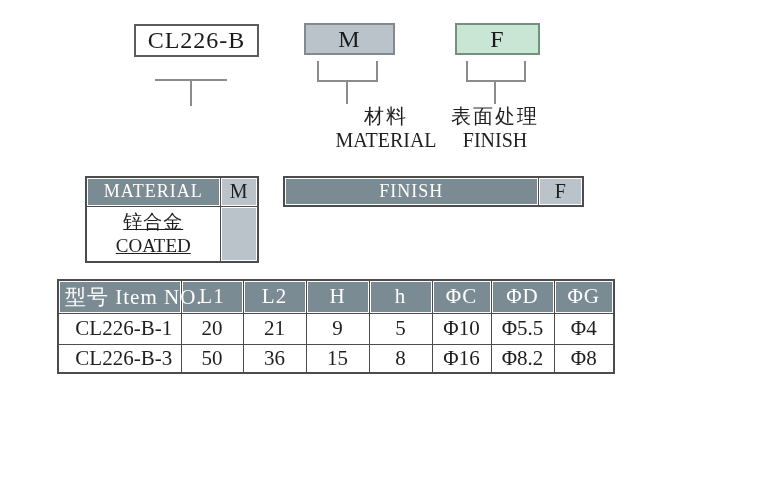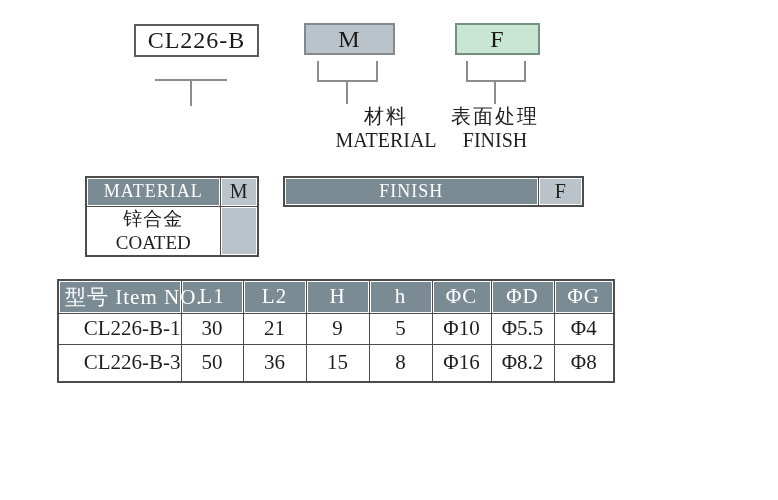--- a/index.html
+++ b/index.html
@@ -65,21 +65,21 @@
     font-size:21px; text-align:center; vertical-align:middle;
   }
   .t-spec th.col-item {
     text-align:left; padding-left:6px; white-space:nowrap;
   }
   .t-spec td {
     font-size:21px; text-align:center; vertical-align:middle;
     background:#ffffff;
   }
   .t-spec td.col-item {
-    text-align:right; padding-left:8px; white-space:nowrap;
+    text-align:center; padding-left:8px; white-space:nowrap;
   }
 </style>
 </head>
 <body>
 
 <div class="canvas">
 
   <div class="codebox box-product">
     <span>CL226-B</span>
   </div>
@@ -115,21 +115,21 @@
   <table class="mf-table t-material">
     <colgroup>
         <col style="width:134px">
         <col style="width:38px">
       </colgroup>
     <tbody>
         <tr class="hdr" style="height:29px;">
       <td class="fill-dark">MATERIAL</td>
       <td class="fill-lite" style="font-size:20px;">M</td>
     </tr>
-    <tr class="opt" style="height:50px;">
+    <tr class="opt" style="height:56px;text-decoration:underline;">
       <td>
         <div class="cn">锌合金</div>
         <div class="en">COATED</div>
       </td>
       <td class="fill-lite"></td>
     </tr>
   </tbody>
     </table>
 
   <table class="mf-table t-finish">
@@ -163,29 +163,29 @@
       <th class="fill-dark">L1</th>
       <th class="fill-dark">L2</th>
       <th class="fill-dark">H</th>
       <th class="fill-dark">h</th>
       <th class="fill-dark">ΦC</th>
       <th class="fill-dark">ΦD</th>
       <th class="fill-dark">ΦG</th>
     </tr>
     <tr style="height:31px;">
       <td class="col-item">CL226-B-1</td>
-      <td>30</td>
+      <td>20</td>
       <td>21</td>
       <td>9</td>
       <td>5</td>
       <td>Φ10</td>
       <td>Φ5.5</td>
       <td>Φ4</td>
     </tr>
-    <tr style="height:38px;">
+    <tr style="height:29px;">
       <td class="col-item">CL226-B-3</td>
       <td>50</td>
       <td>36</td>
       <td>15</td>
       <td>8</td>
       <td>Φ16</td>
       <td>Φ8.2</td>
       <td>Φ8</td>
     </tr>
   </tbody>

